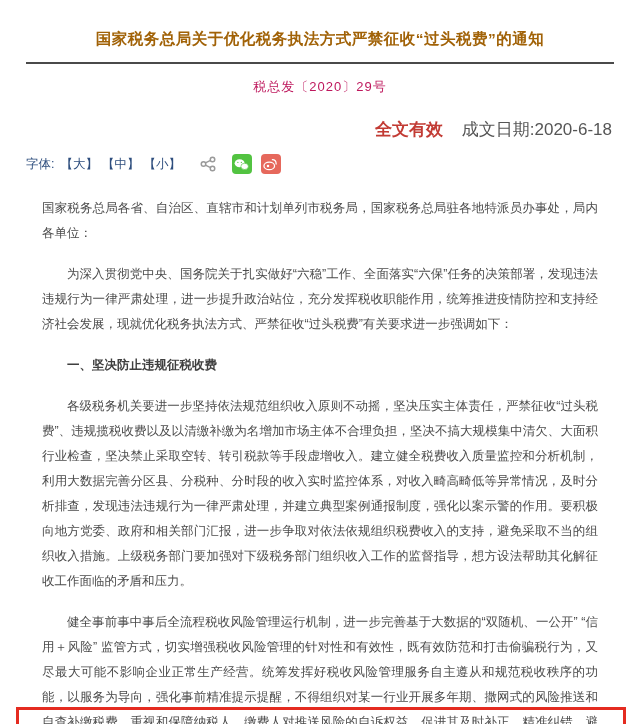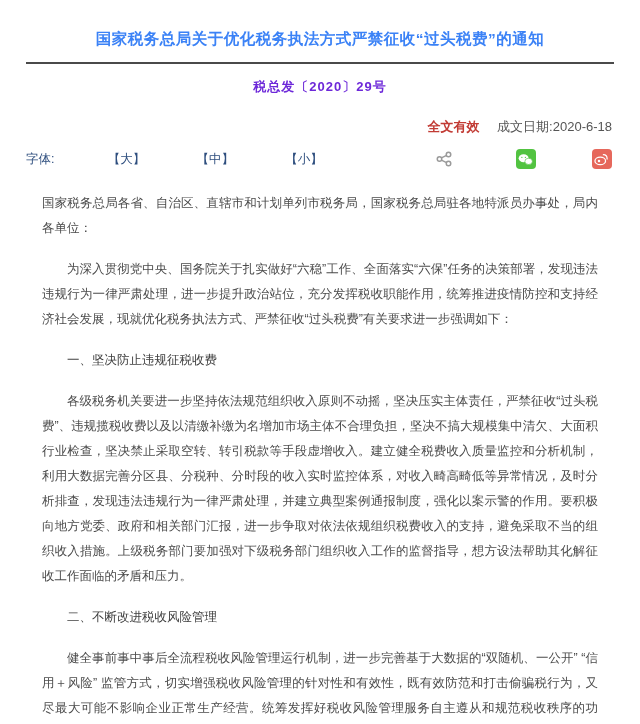--- a/index.html
+++ b/index.html
@@ -13,50 +13,50 @@
     font-family: "Liberation Sans", sans-serif;
     color: #4b4b4b;
   }
   .content { padding: 26px 26px 0 26px; }
 
   .doc-title {
     margin: 2px 10px 0 10px;
     text-align: center;
     font-size: 15.5px;
     font-weight: bold;
-    color: #3b82f6;
+    color: #a16207;
     letter-spacing: 0.5px;
     line-height: 22px;
   }
   .title-divider {
     border: none;
     border-top: 2px solid #4a4a4a;
     margin: 12px 0 0 0;
   }
   .doc-number {
     margin-top: 14px;
     text-align: center;
     font-size: 13px;
-    font-weight: bold;
-    color: #6d28d9;
+    font-weight: normal;
+    color: #be185d;
     letter-spacing: 1px;
   }
   .meta-row {
     margin-top: 22px;
     text-align: right;
-    font-size: 13px;
+    font-size: 17px;
     padding-right: 2px;
   }
   .status { color: #c23b34; font-weight: bold; margin-right: 14px; }
   .date   { color: #555555; }
 
   .font-row {
     margin-top: 13px;
     display: flex;
-    justify-content: space-between;
+    justify-content: flex-start;
     align-items: center;
     gap: 4px;
     font-size: 12.5px;
     color: #2e4e7e;
     padding-right: 2px;
   }
   .font-label { margin-right: 2px; }
   .font-size-opt { cursor: pointer; color: #2e4e7e; }
   .icon-gap { width: 10px; }
   .share-icon { width: 18px; height: 18px; margin-right: 6px; }
@@ -74,21 +74,21 @@
   .doc-body {
     margin-top: 22px;
     font-size: 12.5px;
     line-height: 25px;
     text-align: justify;
     color: #4b4b4b;
   }
   .doc-body p { margin: 16px; }
   .indent { text-indent: 2em; }
   .sec-heading {
-    font-weight: normal;
+    font-weight: bold;
     color: #3f3f3f;
     text-indent: 2em;
     margin: 0;
   }
   .rel { position: relative; }
   .highlight-box {
     position: absolute;
     left: -10px;
     right: -12px;
     top: 97px;
@@ -142,21 +142,20 @@
       </span>
     </div>
 
     <div class="doc-body">
       <p>国家税务总局各省、自治区、直辖市和计划单列市税务局，国家税务总局驻各地特派员办事处，局内各单位：</p>
       <p class="indent">为深入贯彻党中央、国务院关于扎实做好“六稳”工作、全面落实“六保”任务的决策部署，发现违法违规行为一律严肃处理，进一步提升政治站位，充分发挥税收职能作用，统筹推进疫情防控和支持经济社会发展，现就优化税务执法方式、严禁征收“过头税费”有关要求进一步强调如下：</p>
 
       <p class="sec-heading">一、坚决防止违规征税收费</p>
       <p class="indent">各级税务机关要进一步坚持依法规范组织收入原则不动摇，坚决压实主体责任，严禁征收“过头税费”、违规揽税收费以及以清缴补缴为名增加市场主体不合理负担，坚决不搞大规模集中清欠、大面积行业检查，坚决禁止采取空转、转引税款等手段虚增收入。建立健全税费收入质量监控和分析机制，利用大数据完善分区县、分税种、分时段的收入实时监控体系，对收入畸高畸低等异常情况，及时分析排查，发现违法违规行为一律严肃处理，并建立典型案例通报制度，强化以案示警的作用。要积极向地方党委、政府和相关部门汇报，进一步争取对依法依规组织税费收入的支持，避免采取不当的组织收入措施。上级税务部门要加强对下级税务部门组织收入工作的监督指导，想方设法帮助其化解征收工作面临的矛盾和压力。</p>
 
-      <p class="sec-heading">二、不断改进税收风险管理</p>
       <div class="rel">
         <p class="indent">健全事前事中事后全流程税收风险管理运行机制，进一步完善基于大数据的“双随机、一公开” “信用＋风险” 监管方式，切实增强税收风险管理的针对性和有效性，既有效防范和打击偷骗税行为，又尽最大可能不影响企业正常生产经营。统筹发挥好税收风险管理服务自主遵从和规范税收秩序的功能，以服务为导向，强化事前精准提示提醒，不得组织对某一行业开展多年期、撒网式的风险推送和自查补缴税费，重视和保障纳税人、缴费人对推送风险的自诉权益，促进其及时补正、精准纠错，避免违法违规风险；以规范为目的，强化事中精准控制、事后精准应对，严厉精准打击“假企业” “假出口” “假申报” 等涉税违法行为，防止税收流失，维护国家税收安全。</p>
         <div class="highlight-box"></div>
       </div>
 
       <p class="sec-heading">三、积极支持新业态健康发展</p>
 
     </div>
 
   </div>

